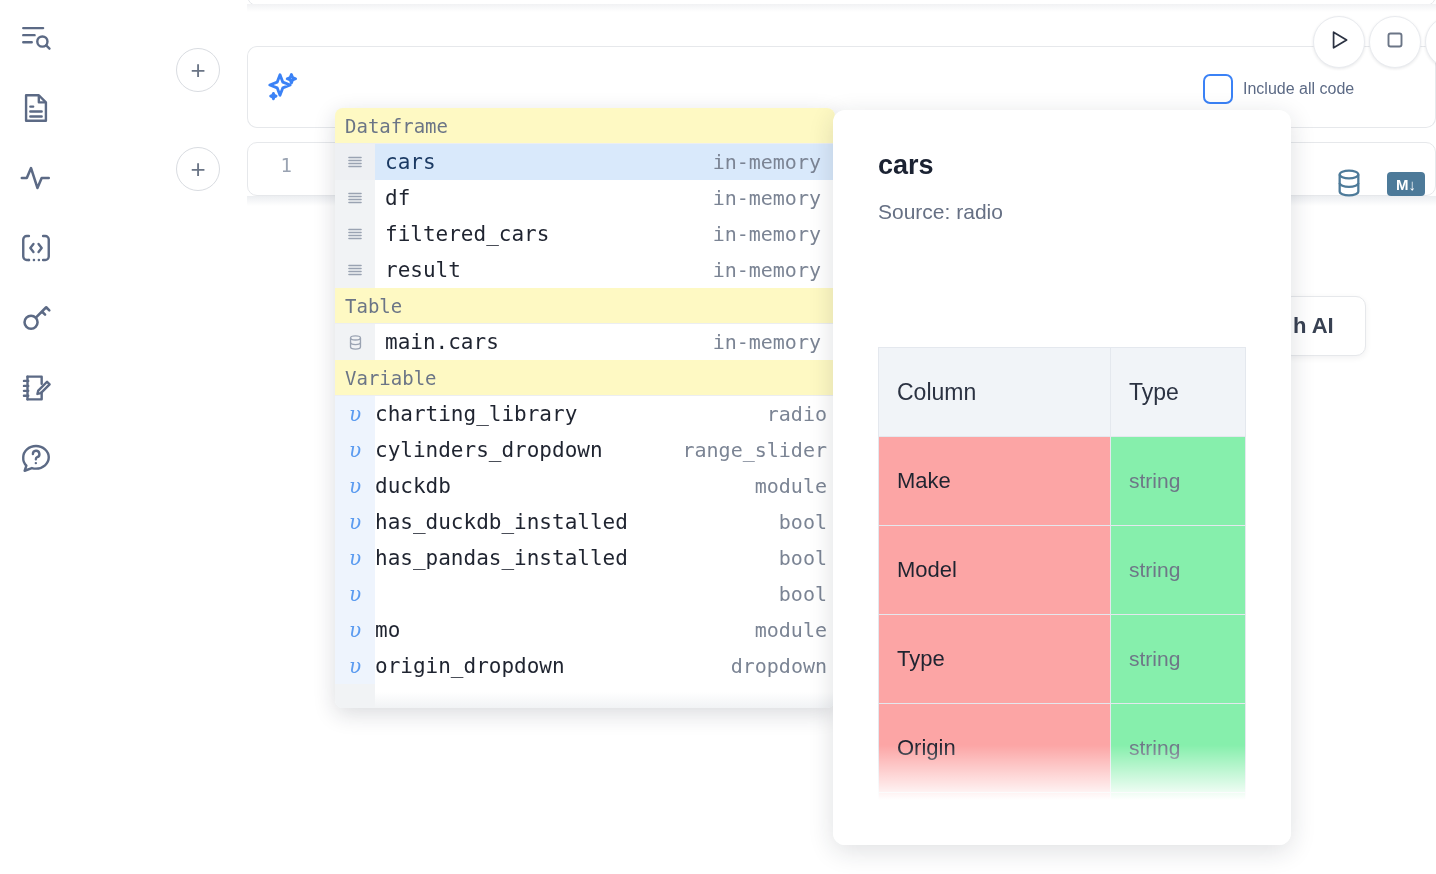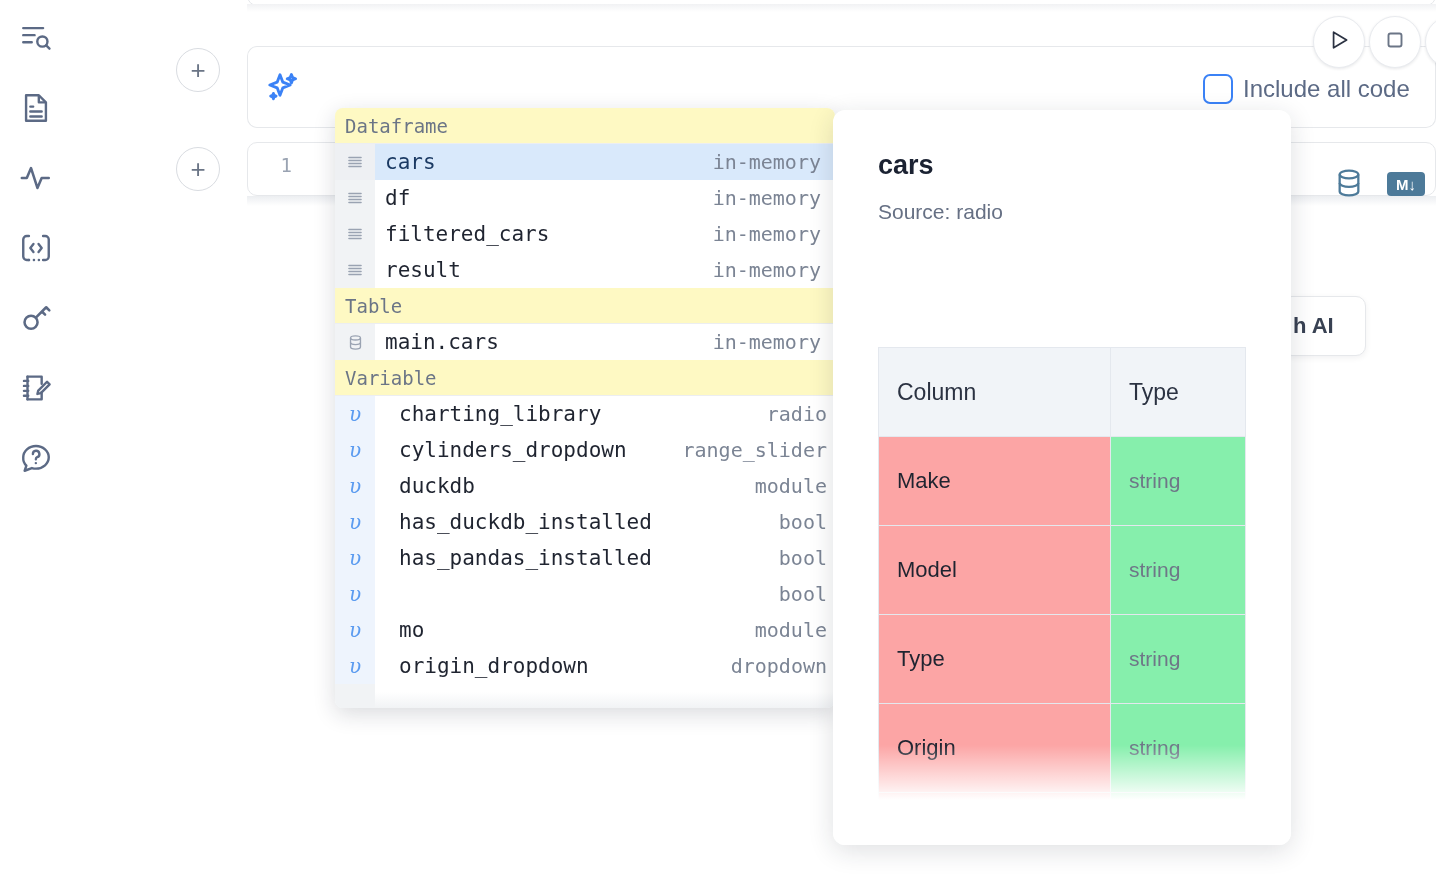--- a/index.html
+++ b/index.html
@@ -55,21 +55,21 @@
   .caret {
     display:inline-block; width:2px; height:26px; background:#1f2430;
     vertical-align:-5px; margin-left:1px;
   }
   .include-all {
     position:absolute; left:1203px; top:74px; display:flex; align-items:center; gap:10px;
   }
   .chk {
     width:30px; height:30px; border:2px solid #3b82f6; border-radius:7px; background:#fff;
   }
-  .include-label { font-size:24px; color:#5c6a85; }
+  .include-label { font-size:16px; color:#5c6a85; }
 
   
   .circ {
     position:absolute; width:52px; height:52px; border-radius:50%;
     background:#fff; border:1px solid #e9ebef;
     box-shadow:0 1px 3px rgba(20,25,40,.10);
     display:flex; align-items:center; justify-content:center;
   }
   .circ-run  { left:1313px; top:16px; }
   .circ-stop { left:1369px; top:16px; }
@@ -136,21 +136,21 @@
   .ac-row.varrow .ic { background:#eef4fd; color:#5b9bf0; font-style:italic;
       font-family:"DejaVu Serif",serif; font-size:20px; }
   .ac-row .nm {
     flex:0 0 auto; padding-left:10px; font-size:21px; color:#1f2430; white-space:nowrap;
   }
   .ac-row.sel .nm { color:#1b3a63; }
   .ac-row .ty {
     flex:1 1 auto; text-align:right; padding-right:14px;
     font-size:20px; color:#7b8494; white-space:nowrap; overflow:hidden;
   }
-  .ac-row.varrow .nm { padding-left:24px; }
+  .ac-row.varrow .nm { padding-left:0; }
   .ac-row.varrow .ty { padding-right:8px; }
   .ac-fade {
     position:absolute; left:0; bottom:0; width:500px; height:16px;
     background:linear-gradient(180deg,rgba(255,255,255,0) 0%,#f1f3f5 100%);
   }
 
   
   .pv {
     position:absolute; left:833px; top:110px; width:458px; height:735px;
     background:#ffffff; border-radius:12px;

